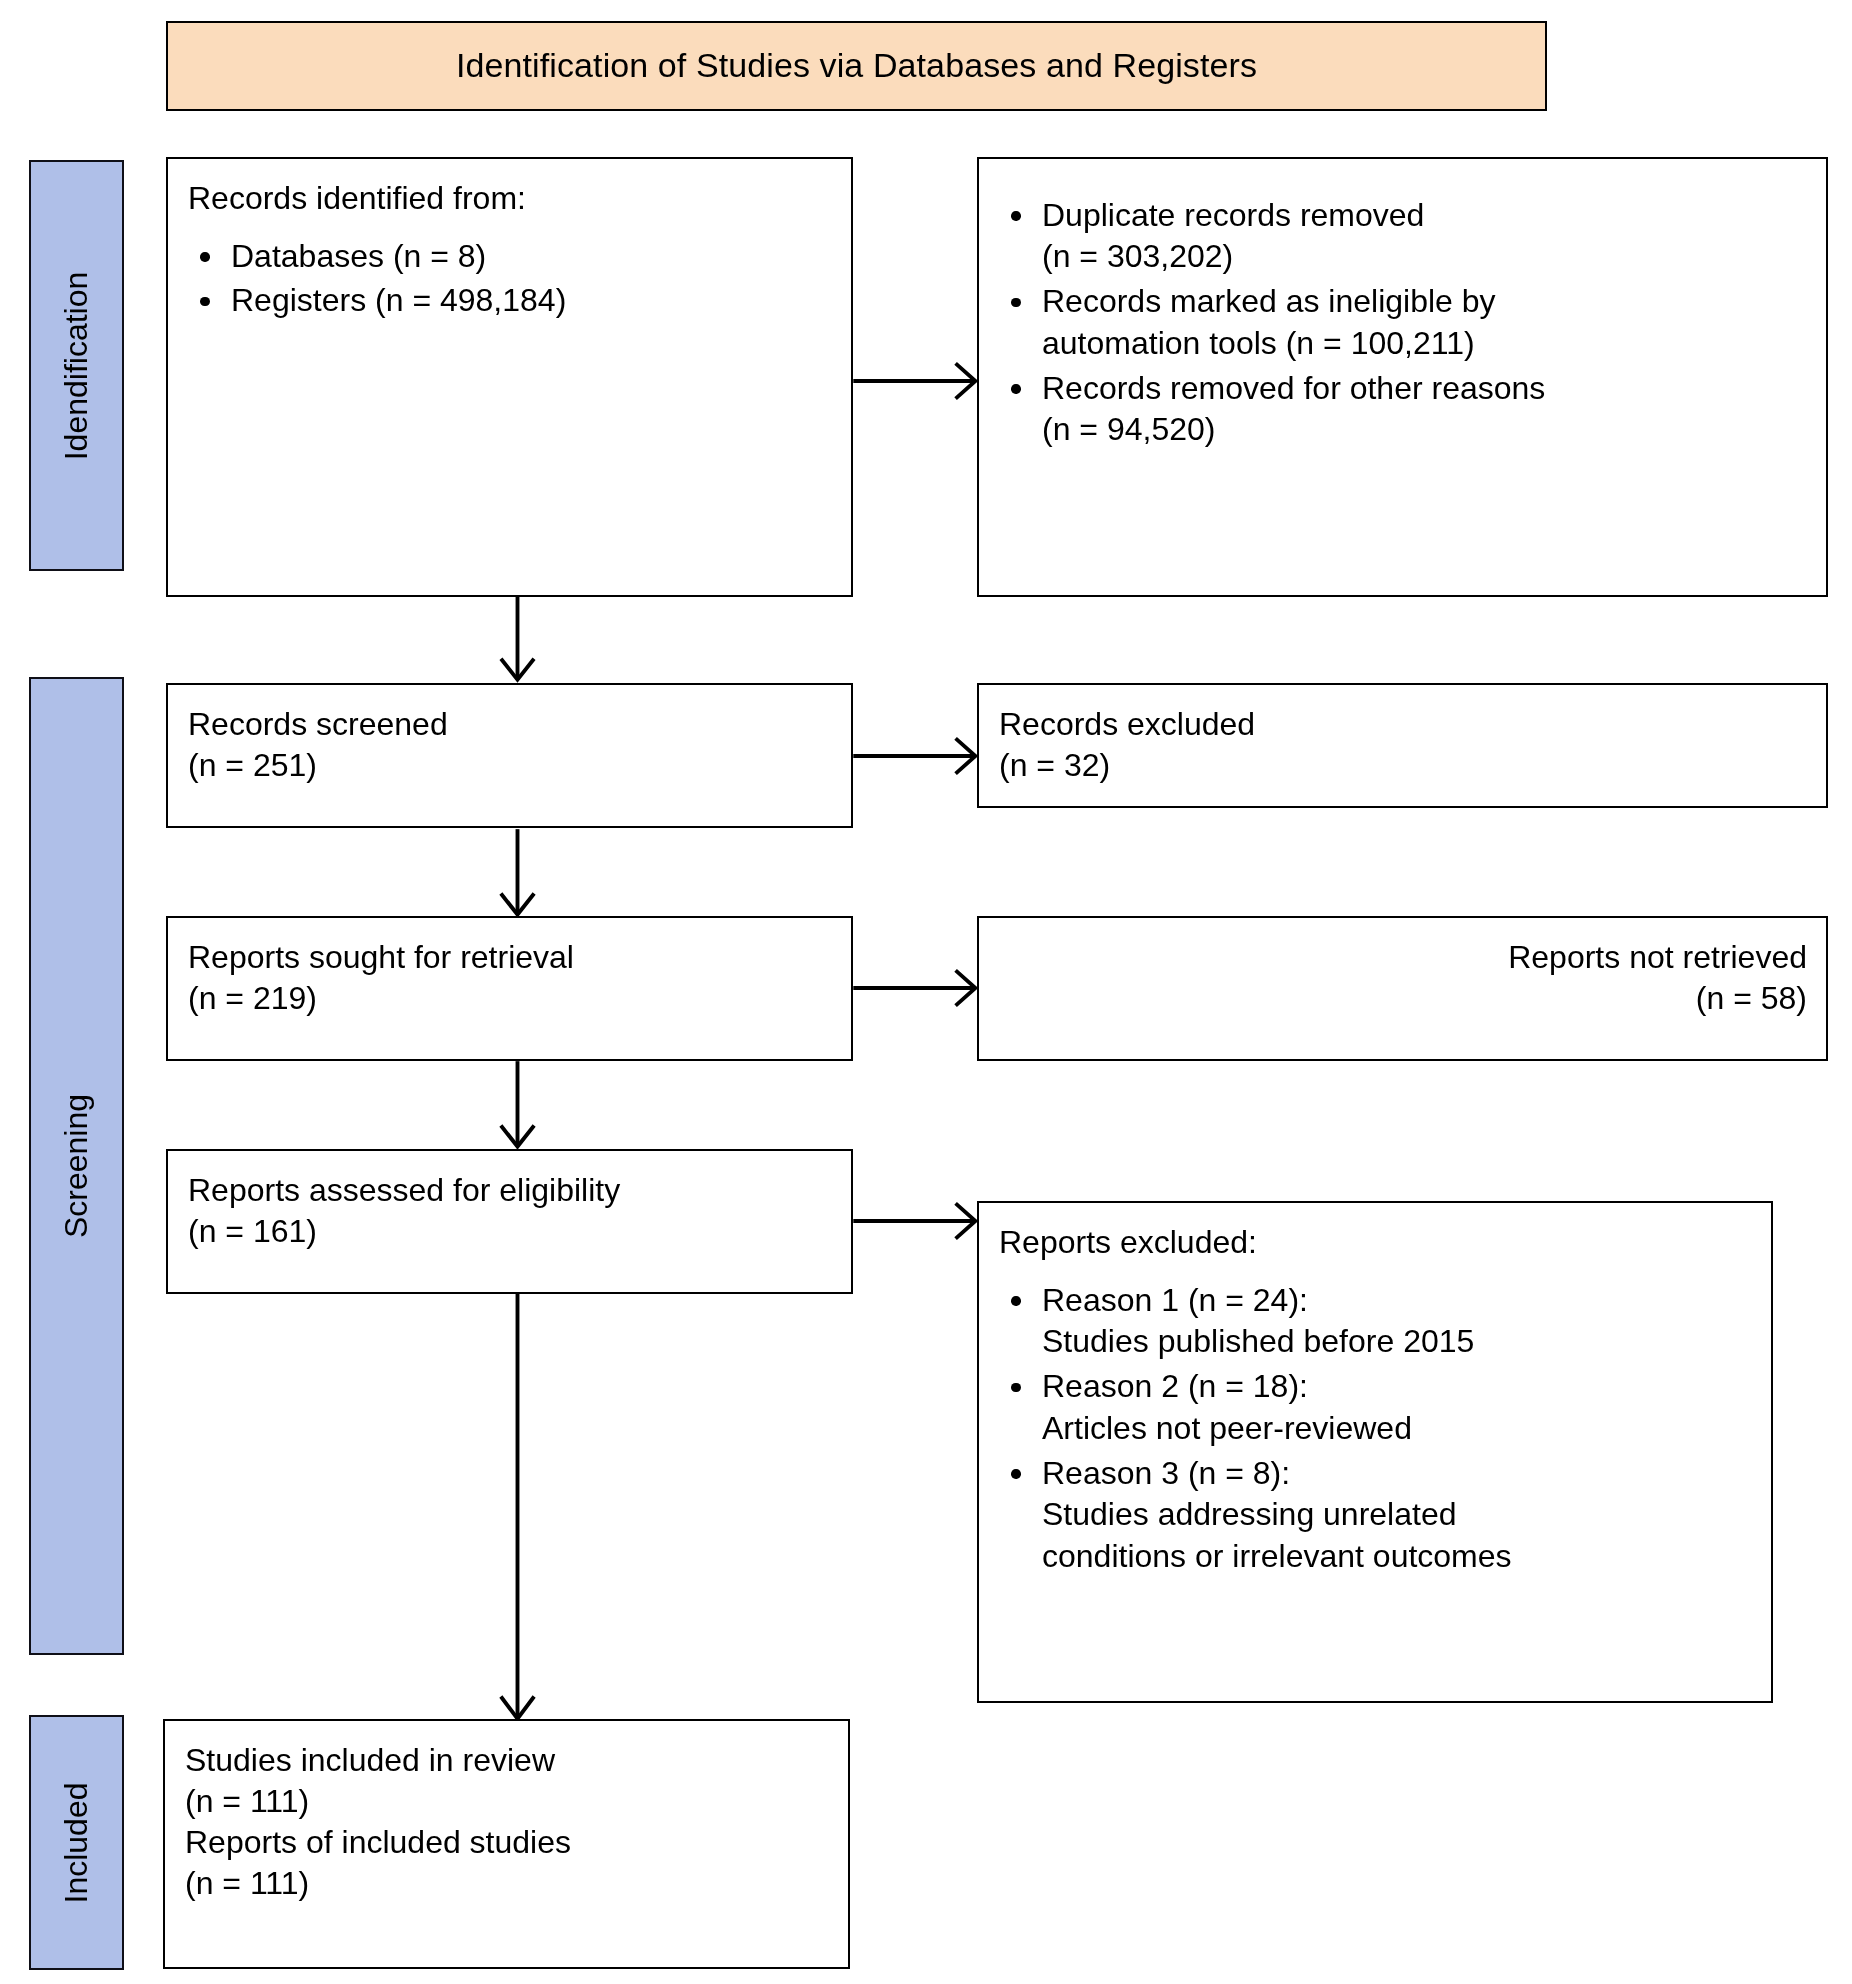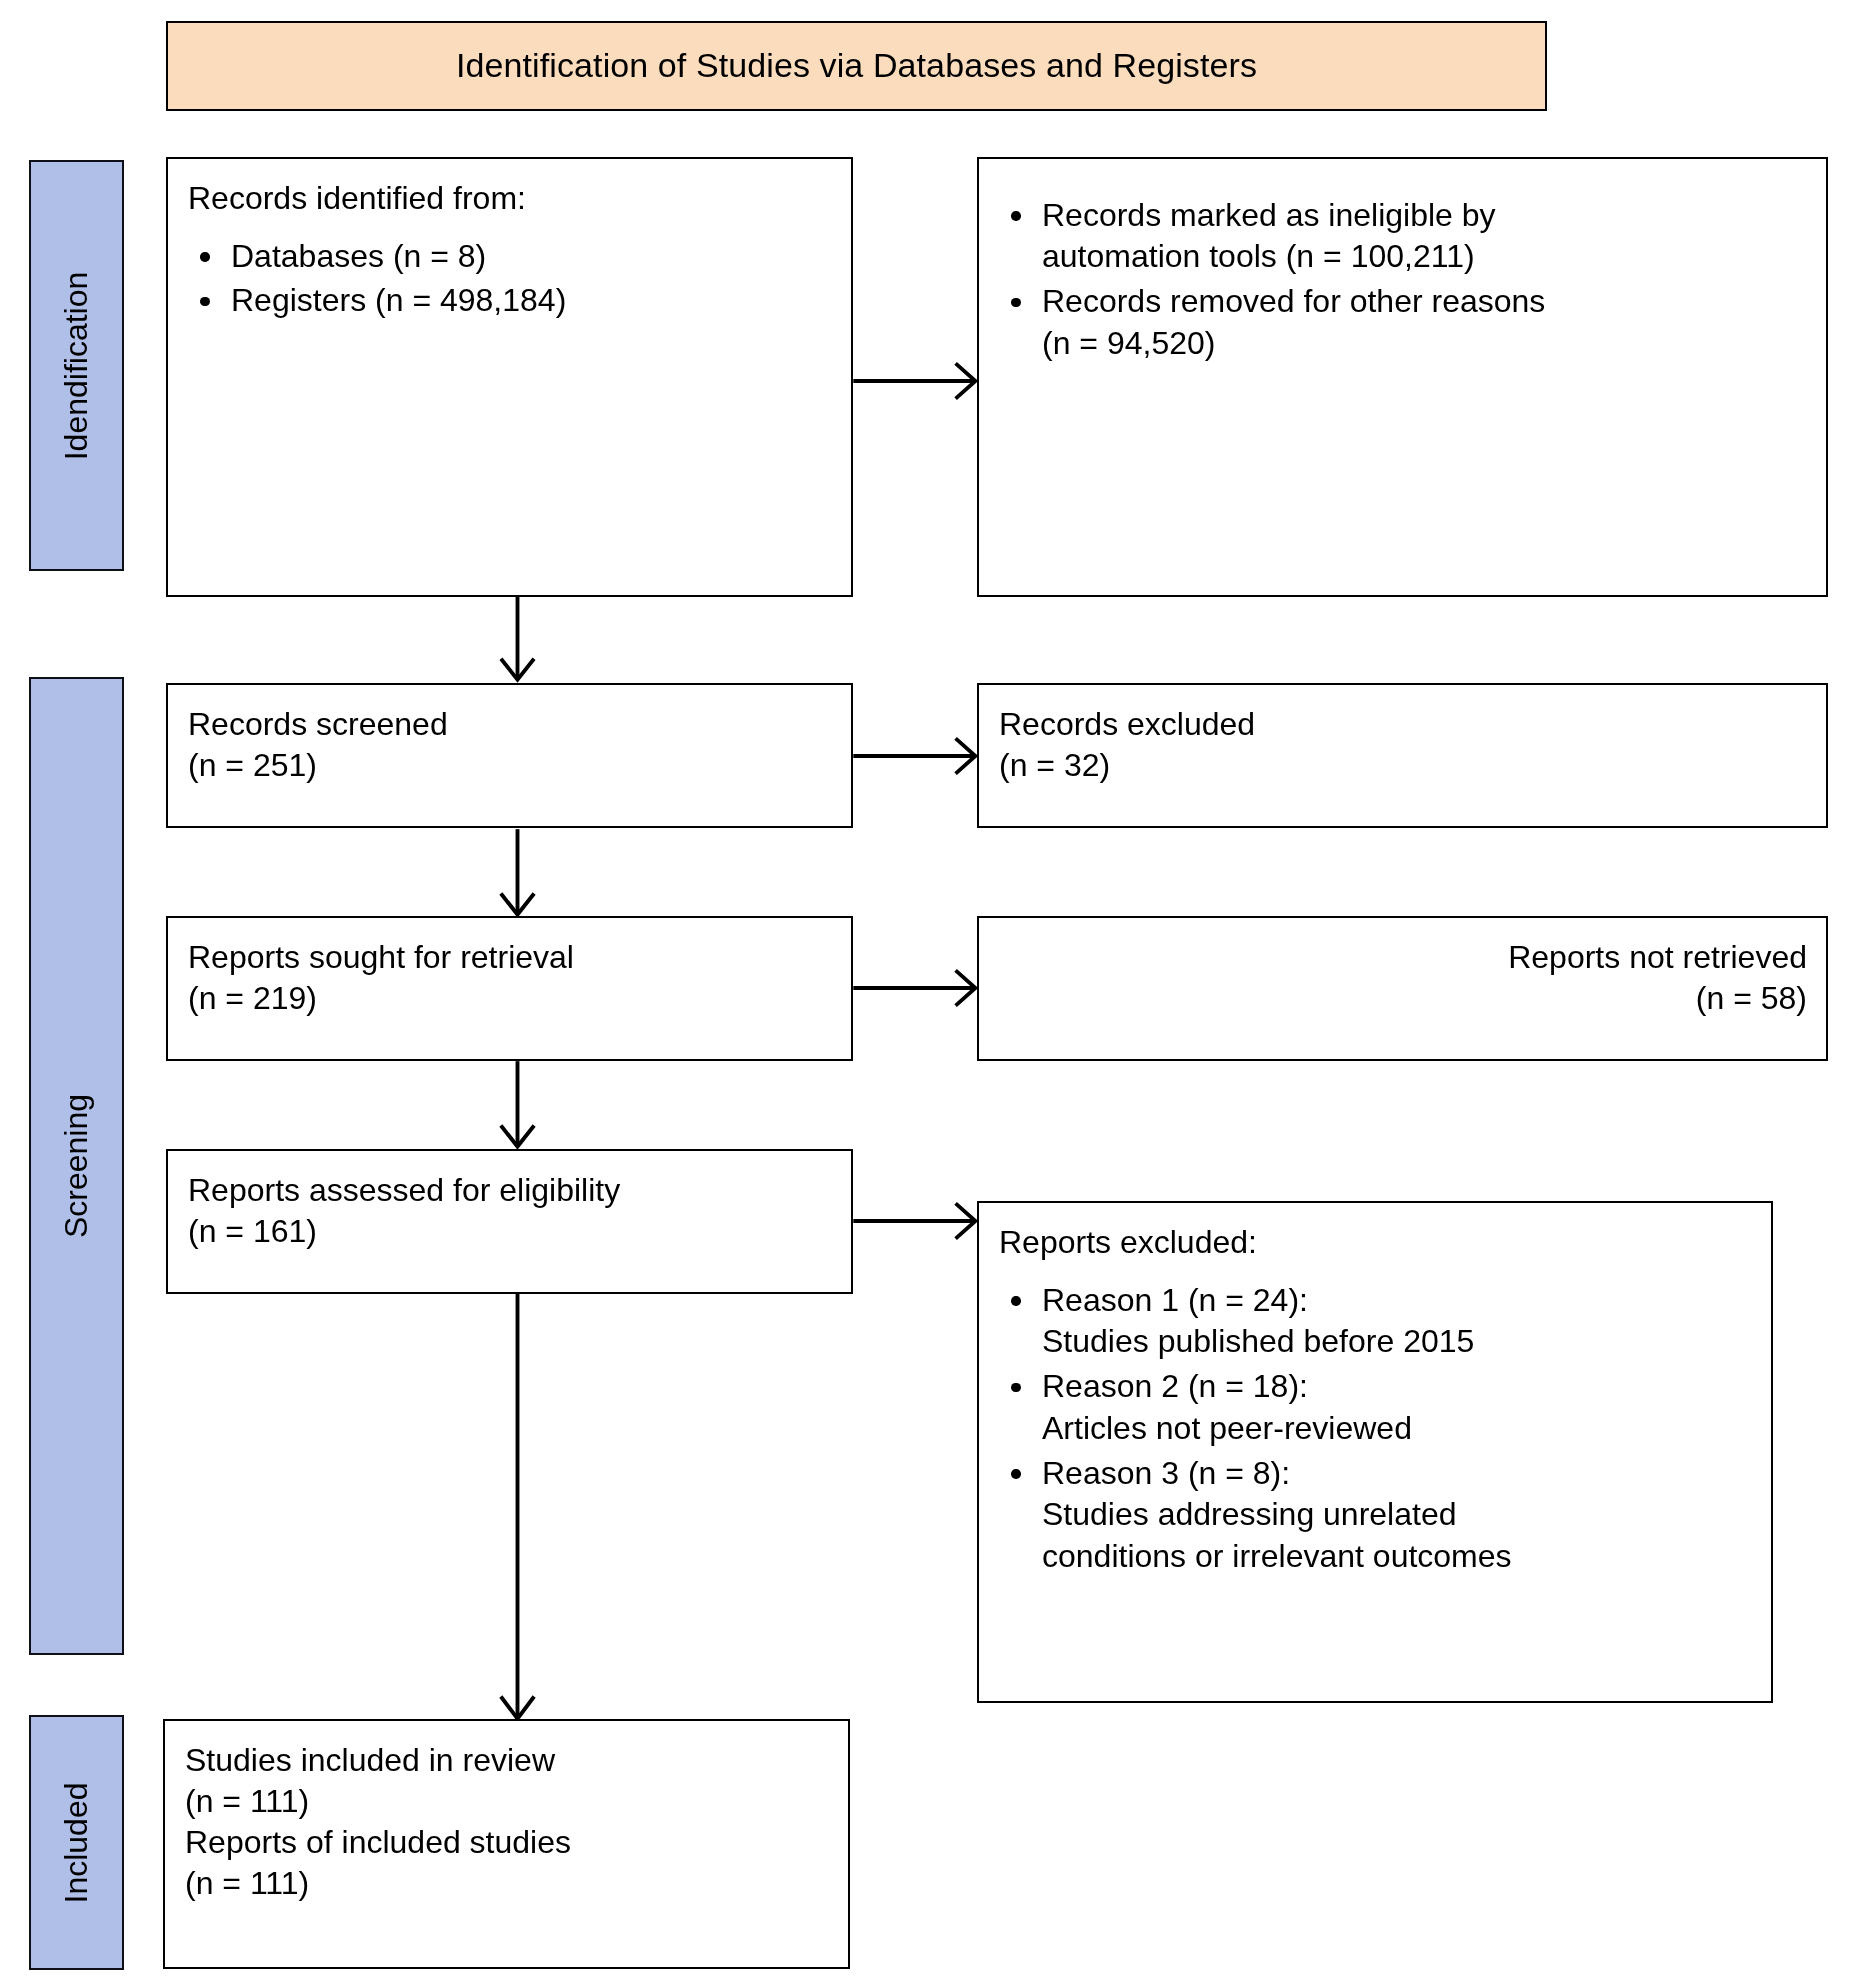--- a/index.html
+++ b/index.html
@@ -119,20 +119,22 @@
   <div class="flow-box" style="left:166px; top:157px; width:687px; height:440px;">
     <div class="box-heading">Records identified from:</div>
     <ul class="box-list">
       <li>Databases (n = 8)</li>
       <li>Registers (n = 498,184)</li>
     </ul>
   </div>
 
   <div class="flow-box" style="left:977px; top:157px; width:851px; height:440px;">
     <ul class="box-list">
+      <li>Duplicate records removed
+(n = 303,202)</li>
       <li>Records marked as ineligible by
 automation tools (n = 100,211)</li>
       <li>Records removed for other reasons
 (n = 94,520)</li>
     </ul>
   </div>
 
   <div class="conn" style="left:853px; top:359px; width:126px; height:44px;">
     <svg width="126" height="44" viewBox="0 0 228 80" aria-hidden="true">
       <path d="M0 40 H222" stroke="#000" stroke-width="7" fill="none"></path>
@@ -145,21 +147,21 @@
       <path d="M55 0 V150" stroke="#000" stroke-width="7" fill="none"></path>
       <path d="M25 112 L55 150 L85 112" stroke="#000" stroke-width="7" fill="none"></path>
     </svg>
   </div>
 
   <div class="flow-box" style="left:166px; top:683px; width:687px; height:145px;">
     <div class="box-heading">Records screened
 (n = 251)</div>
   </div>
 
-  <div class="flow-box" style="left:977px; top:683px; width:851px; height:145px;">
+  <div class="flow-box" style="left:977px; top:683px; width:851px; height:125px;">
     <div class="box-heading">Records excluded
 (n = 32)</div>
   </div>
 
   <div class="conn" style="left:853px; top:734px; width:126px; height:44px;">
     <svg width="126" height="44" viewBox="0 0 228 80" aria-hidden="true">
       <path d="M0 40 H222" stroke="#000" stroke-width="7" fill="none"></path>
       <path d="M186 8 L222 40 L186 72" stroke="#000" stroke-width="7" fill="none"></path>
     </svg>
   </div>

